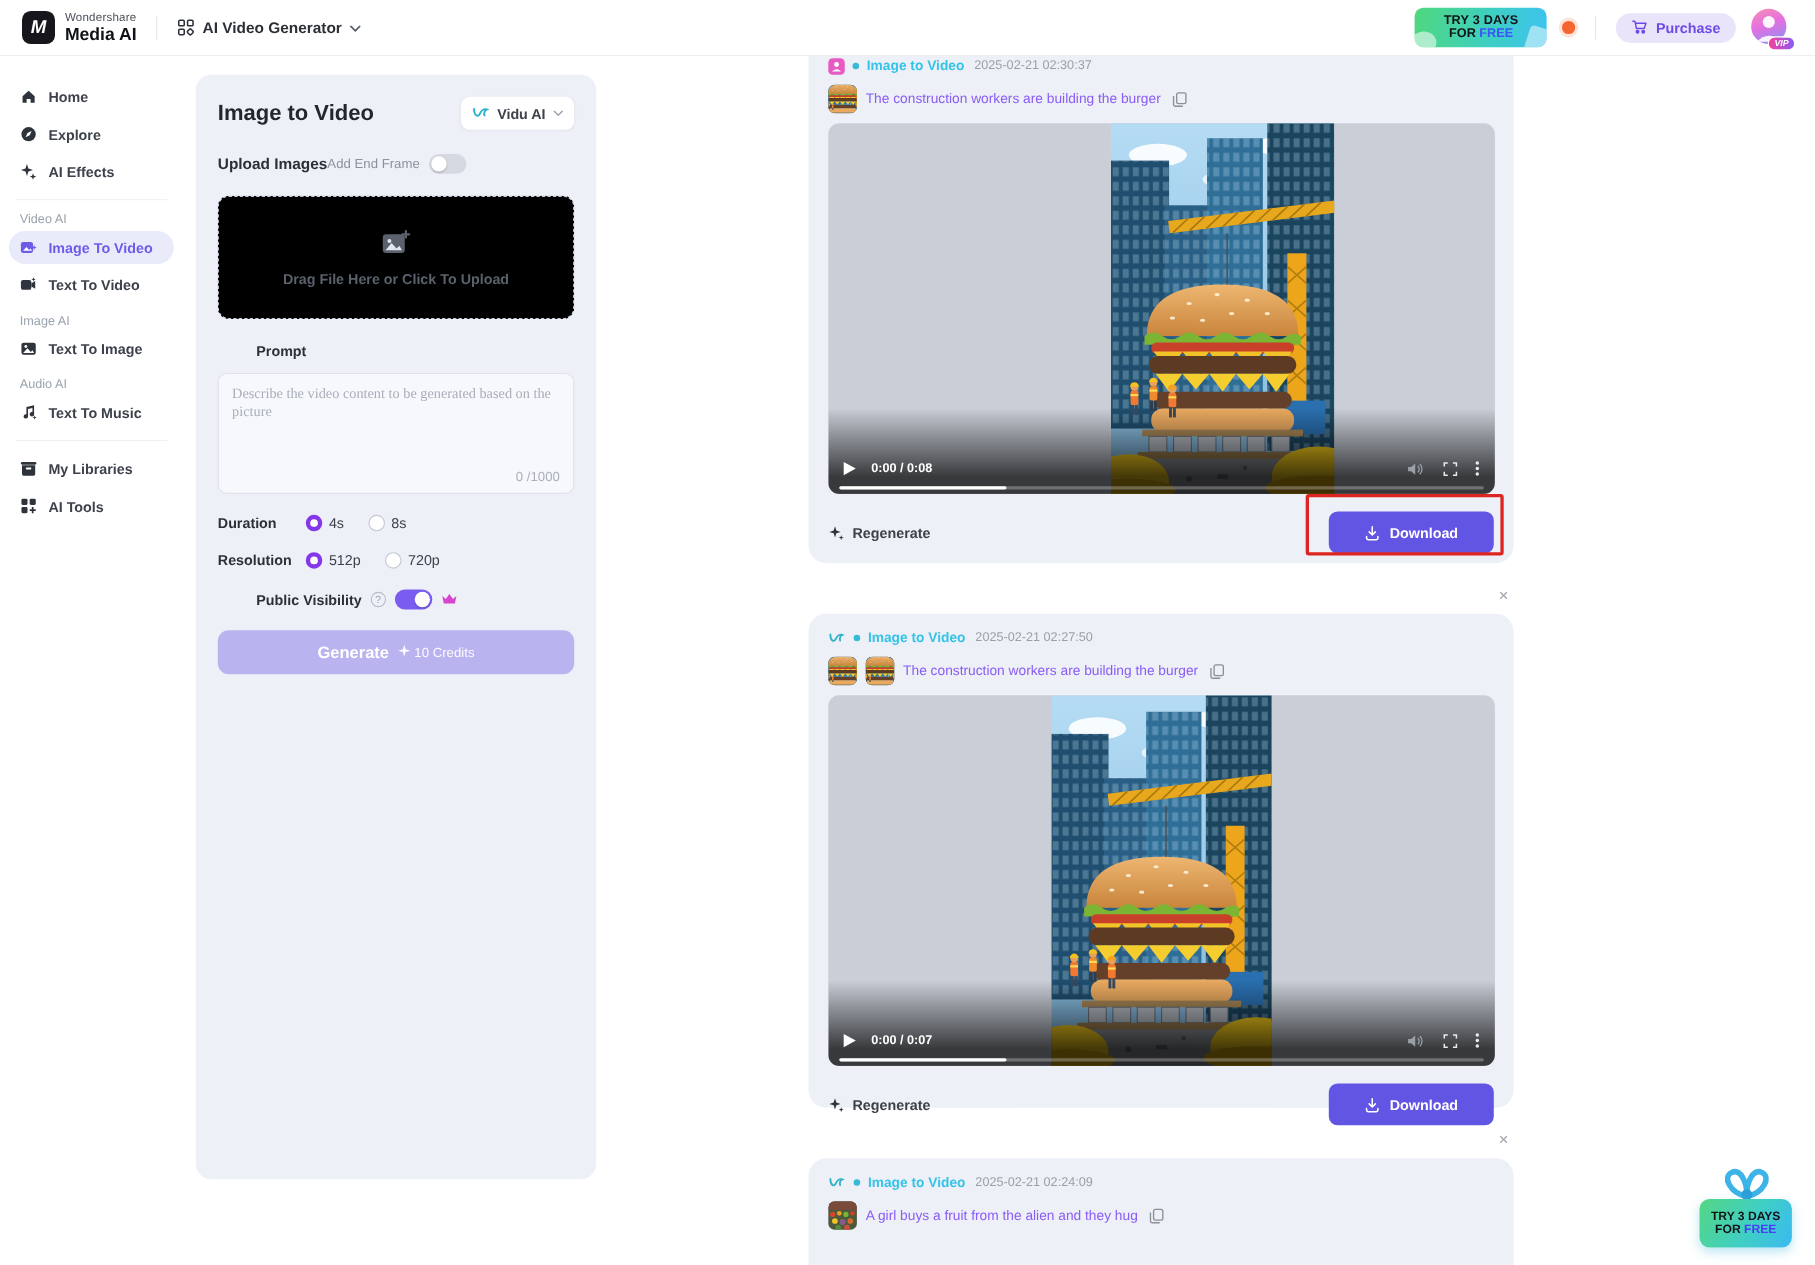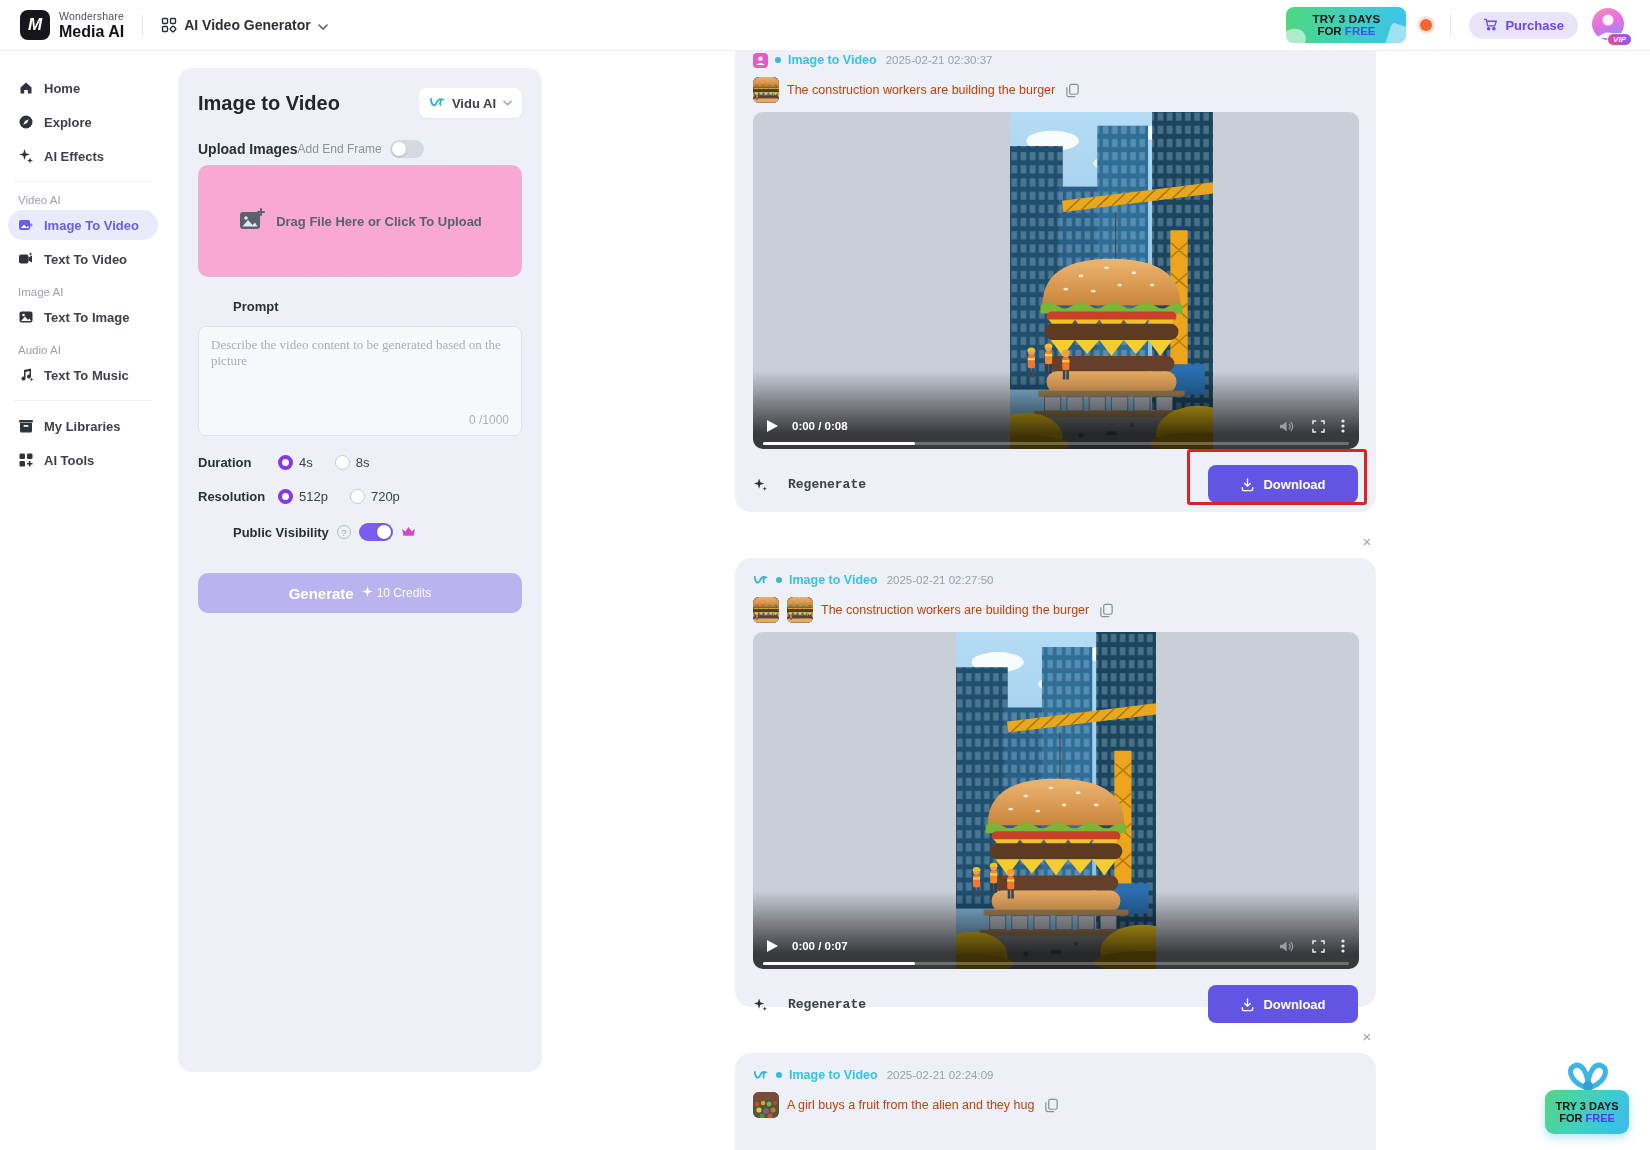--- a/index.html
+++ b/index.html
@@ -61,22 +61,22 @@
   .model-select .lbl { font-size:13px; font-weight:600; color:#3c414b; }
   .fp-uploadrow { display:flex; align-items:center; margin-top:22px; }
   .fp-label { font-size:14px; font-weight:700; color:#2b2f36; }
   .endframe { display:flex; align-items:center; gap:8px; }
   .endframe .lbl { font-size:12px; color:#8b929c; }
   .toggle { width:34px; height:18px; border-radius:9px; background:#d5d9e2; position:relative; cursor:pointer; }
   .toggle .knob { position:absolute; left:2px; top:2px; width:14px; height:14px; border-radius:50%; background:#fff;
     box-shadow:0 1px 2px rgba(0,0,0,.2); }
   .toggle.on { background:#7b5cf0; }
   .toggle.on .knob { left:auto; right:2px; }
-  .dropzone { margin-top:7px; height:112px; border-radius:10px; background:#f9a8d4;
-    border:1.5px dashed #c3c9d6; display:flex; flex-direction:row; align-items:center; justify-content:center;
+  .dropzone { margin-top:20px; height:112px; border-radius:10px; background:#000000;
+    border:1.5px dashed #c3c9d6; display:flex; flex-direction:column; align-items:center; justify-content:center;
     gap:10px; cursor:pointer; }
   .dropzone .txt { font-size:13px; font-weight:700; color:#5a616c; }
   .fp-hint { margin-top:10px; font-size:11px; line-height:14px; color:#9aa2ad; }
   .fp-promptlabel { margin-top:22px; font-size:13px; font-weight:700; color:#2b2f36;padding-left:35px; }
   .prompt-box { margin-top:12px; position:relative; height:110px; background:#f7f8fc;
     border:1px solid #dfe2ec; border-radius:8px; }
   .prompt-box textarea { width:100%; height:86px; border:none; outline:none; resize:none; background:transparent;
     padding:10px 12px; font-size:13px; color:#333; font-family:"Liberation Serif", serif; }
   .prompt-box textarea::placeholder { color:#a8aeba; font-family:"Liberation Serif", serif; }
   .prompt-counter { position:absolute; right:12px; bottom:8px; font-size:12px; color:#aab0bb; }
@@ -104,40 +104,40 @@
   .card3 { top:1053px; height:120px; }
   .card-head { display:flex; align-items:center; gap:7px; height:20px; }
   .prov-icon { width:15px; height:15px; border-radius:4px; display:flex; align-items:center; justify-content:center; }
   .prov-pix { background:#e75ac4; }
   .status-dot { width:6px; height:6px; border-radius:50%; background:#37b9d8; }
   .type-label { font-size:12.5px; font-weight:700; color:#35c3e8; }
   .timestamp { font-size:11.5px; color:#9aa0a8; margin-left:2px; }
   .prompt-row { display:flex; align-items:center; gap:8px; margin-top:6px; height:28px; }
   .thumb { width:26px; height:26px; border-radius:6px; overflow:hidden; flex:0 0 26px; background:#888; cursor:pointer; }
   .thumb svg { display:block; }
-  .prompt-text { font-size:12.5px; color:#c2410c; }
+  .prompt-text { font-size:12.5px; color:#8b5cf6; }
   .copy-btn { background:none; border:none; cursor:pointer; display:flex; padding:2px; }
   .player { position:relative; margin-top:8px; width:606px; height:337px; border-radius:10px; overflow:hidden;
     background:#c9ced7; cursor:pointer; }
   .portrait { position:absolute; top:0; height:100%; }
   .p1 { left:257px; width:203px; }
   .p2 { left:203px; width:200px; }
   .ctrl-shade { position:absolute; left:0; right:0; bottom:0; height:78px;
     background:linear-gradient(180deg,rgba(0,0,0,0) 0%,rgba(0,0,0,.72) 80%); }
   .ctrl-row { position:absolute; left:0; right:0; bottom:12px; height:22px; display:flex; align-items:center;
     padding:0 14px; gap:10px; }
   .play-tri { width:0; height:0; border-left:11px solid #fff; border-top:6.5px solid transparent;
     border-bottom:6.5px solid transparent; cursor:pointer; }
   .time-label { font-size:11.5px; font-weight:600; color:#fff; margin-left:4px; }
   .ctrl-right { margin-left:auto; display:flex; align-items:center; gap:16px; }
   .seekbar { position:absolute; left:10px; right:10px; bottom:4px; height:3.5px; border-radius:2px;
     background:rgba(255,255,255,.28); cursor:pointer; }
   .seek-played { position:absolute; left:0; top:0; bottom:0; width:26%; background:#fff; border-radius:2px; }
   .action-row { display:flex; align-items:center; margin-top:16px; }
-  .regen-btn { display:flex; align-items:center; gap:20px; background:none; border:none; cursor:pointer;font-family:Liberation Mono, monospace; }
+  .regen-btn { display:flex; align-items:center; gap:7px; background:none; border:none; cursor:pointer; }
   .regen-btn span { font-size:13px; font-weight:600; color:#3c4148; }
   .download-btn { margin-left:auto; width:150px; height:38px; border:none; border-radius:8px; background:#6355e4;
     color:#fff; display:flex; align-items:center; justify-content:center; gap:8px; cursor:pointer; }
   .download-btn span { font-size:13px; font-weight:700; }
   .red-annot { position:absolute; left:452px; top:411px; width:180px; height:56px;
     border:3px solid #de2420; border-radius:3px; pointer-events:none; }
   .close-x { position:absolute; left:624px; width:16px; height:16px; border:none; background:none; color:#9aa0a8;
     font-size:15px; line-height:16px; cursor:pointer; padding:0; }
   .cx2 { top:534px; } .cx3 { top:1029px; }
 

